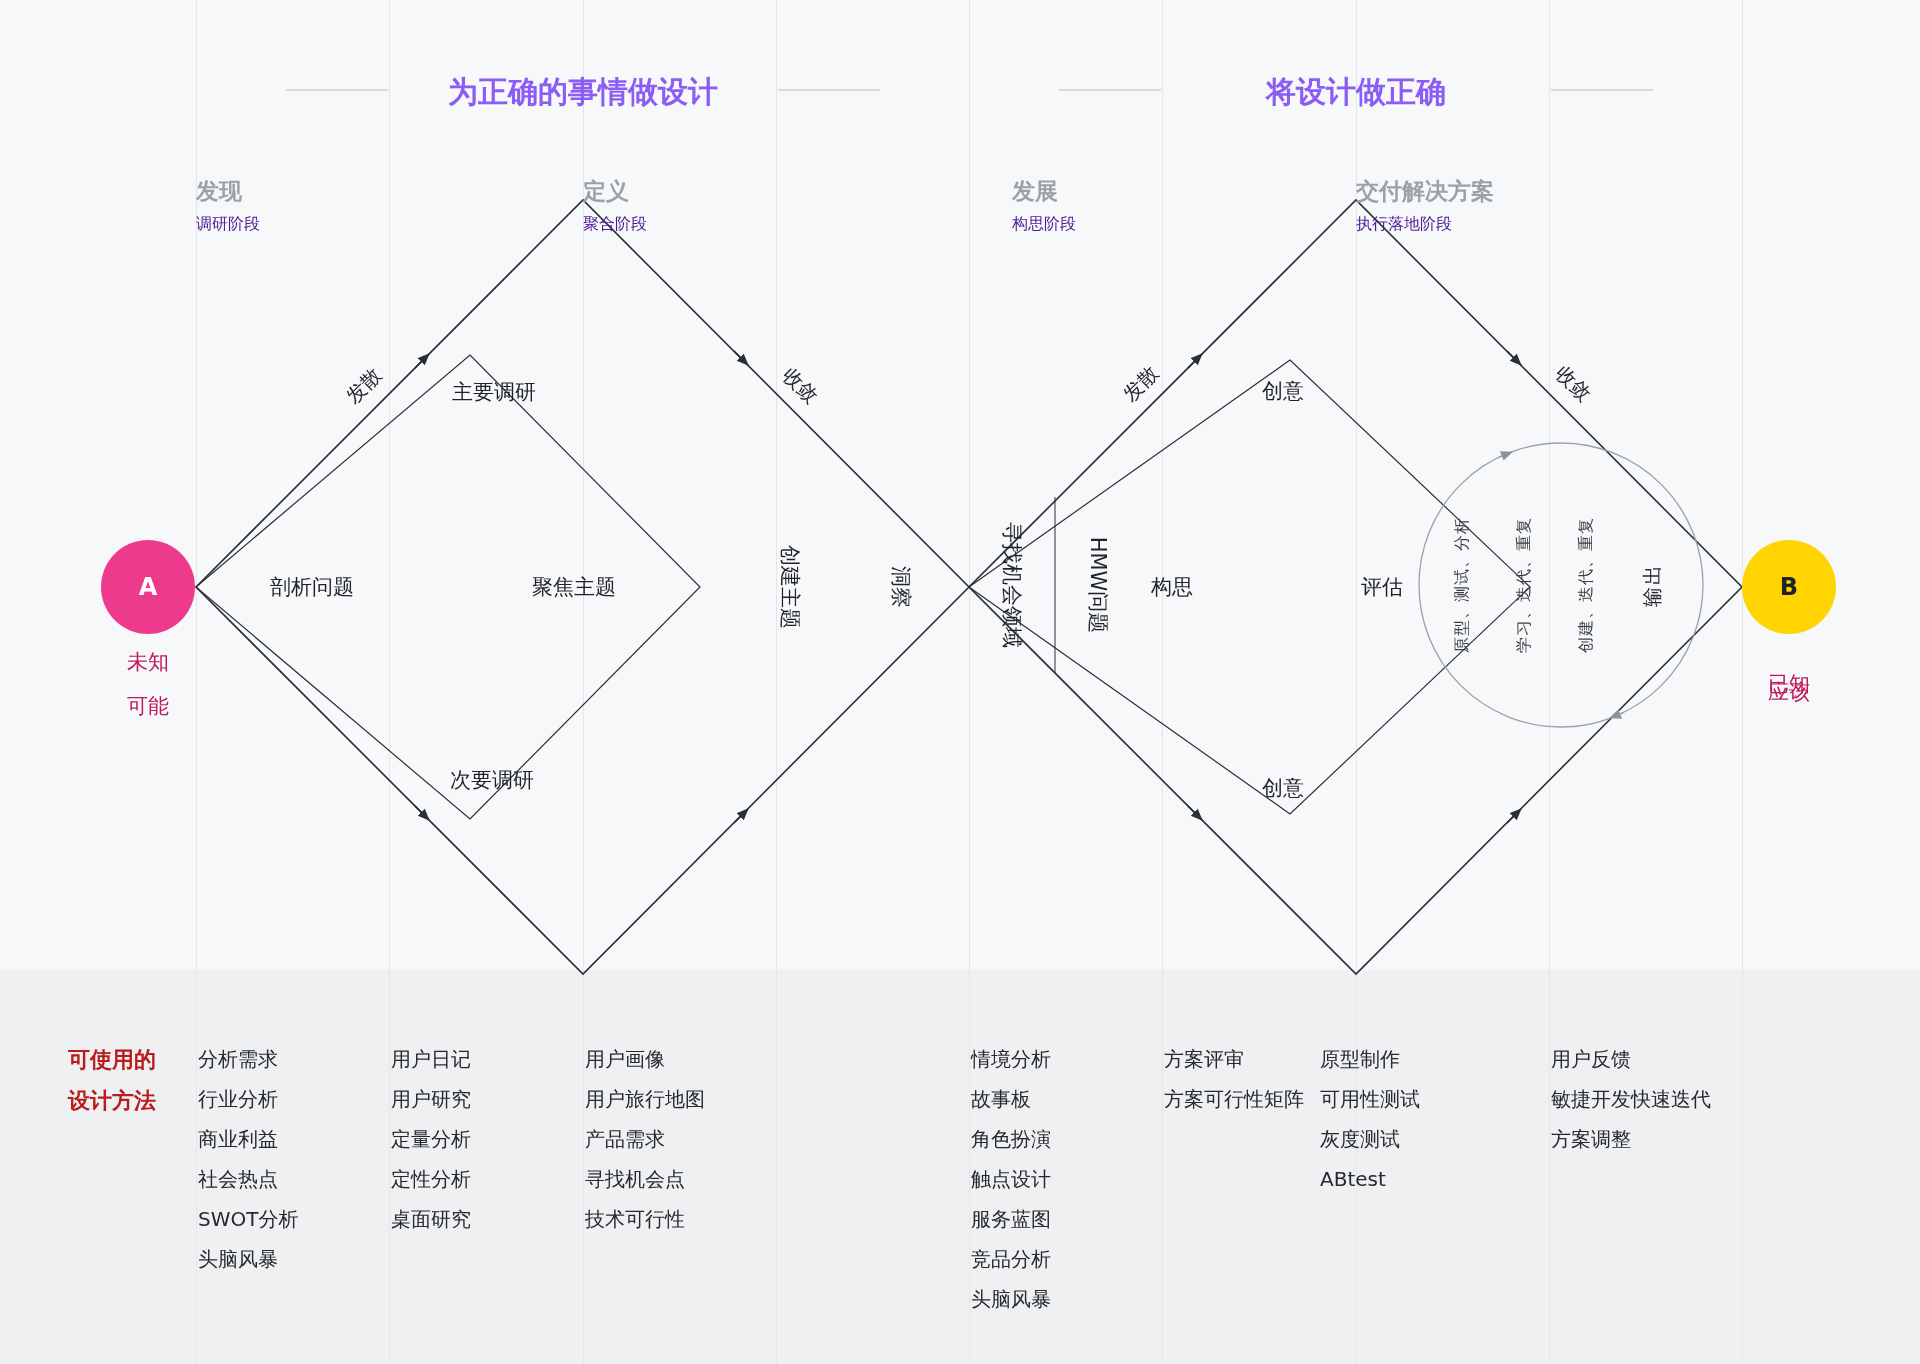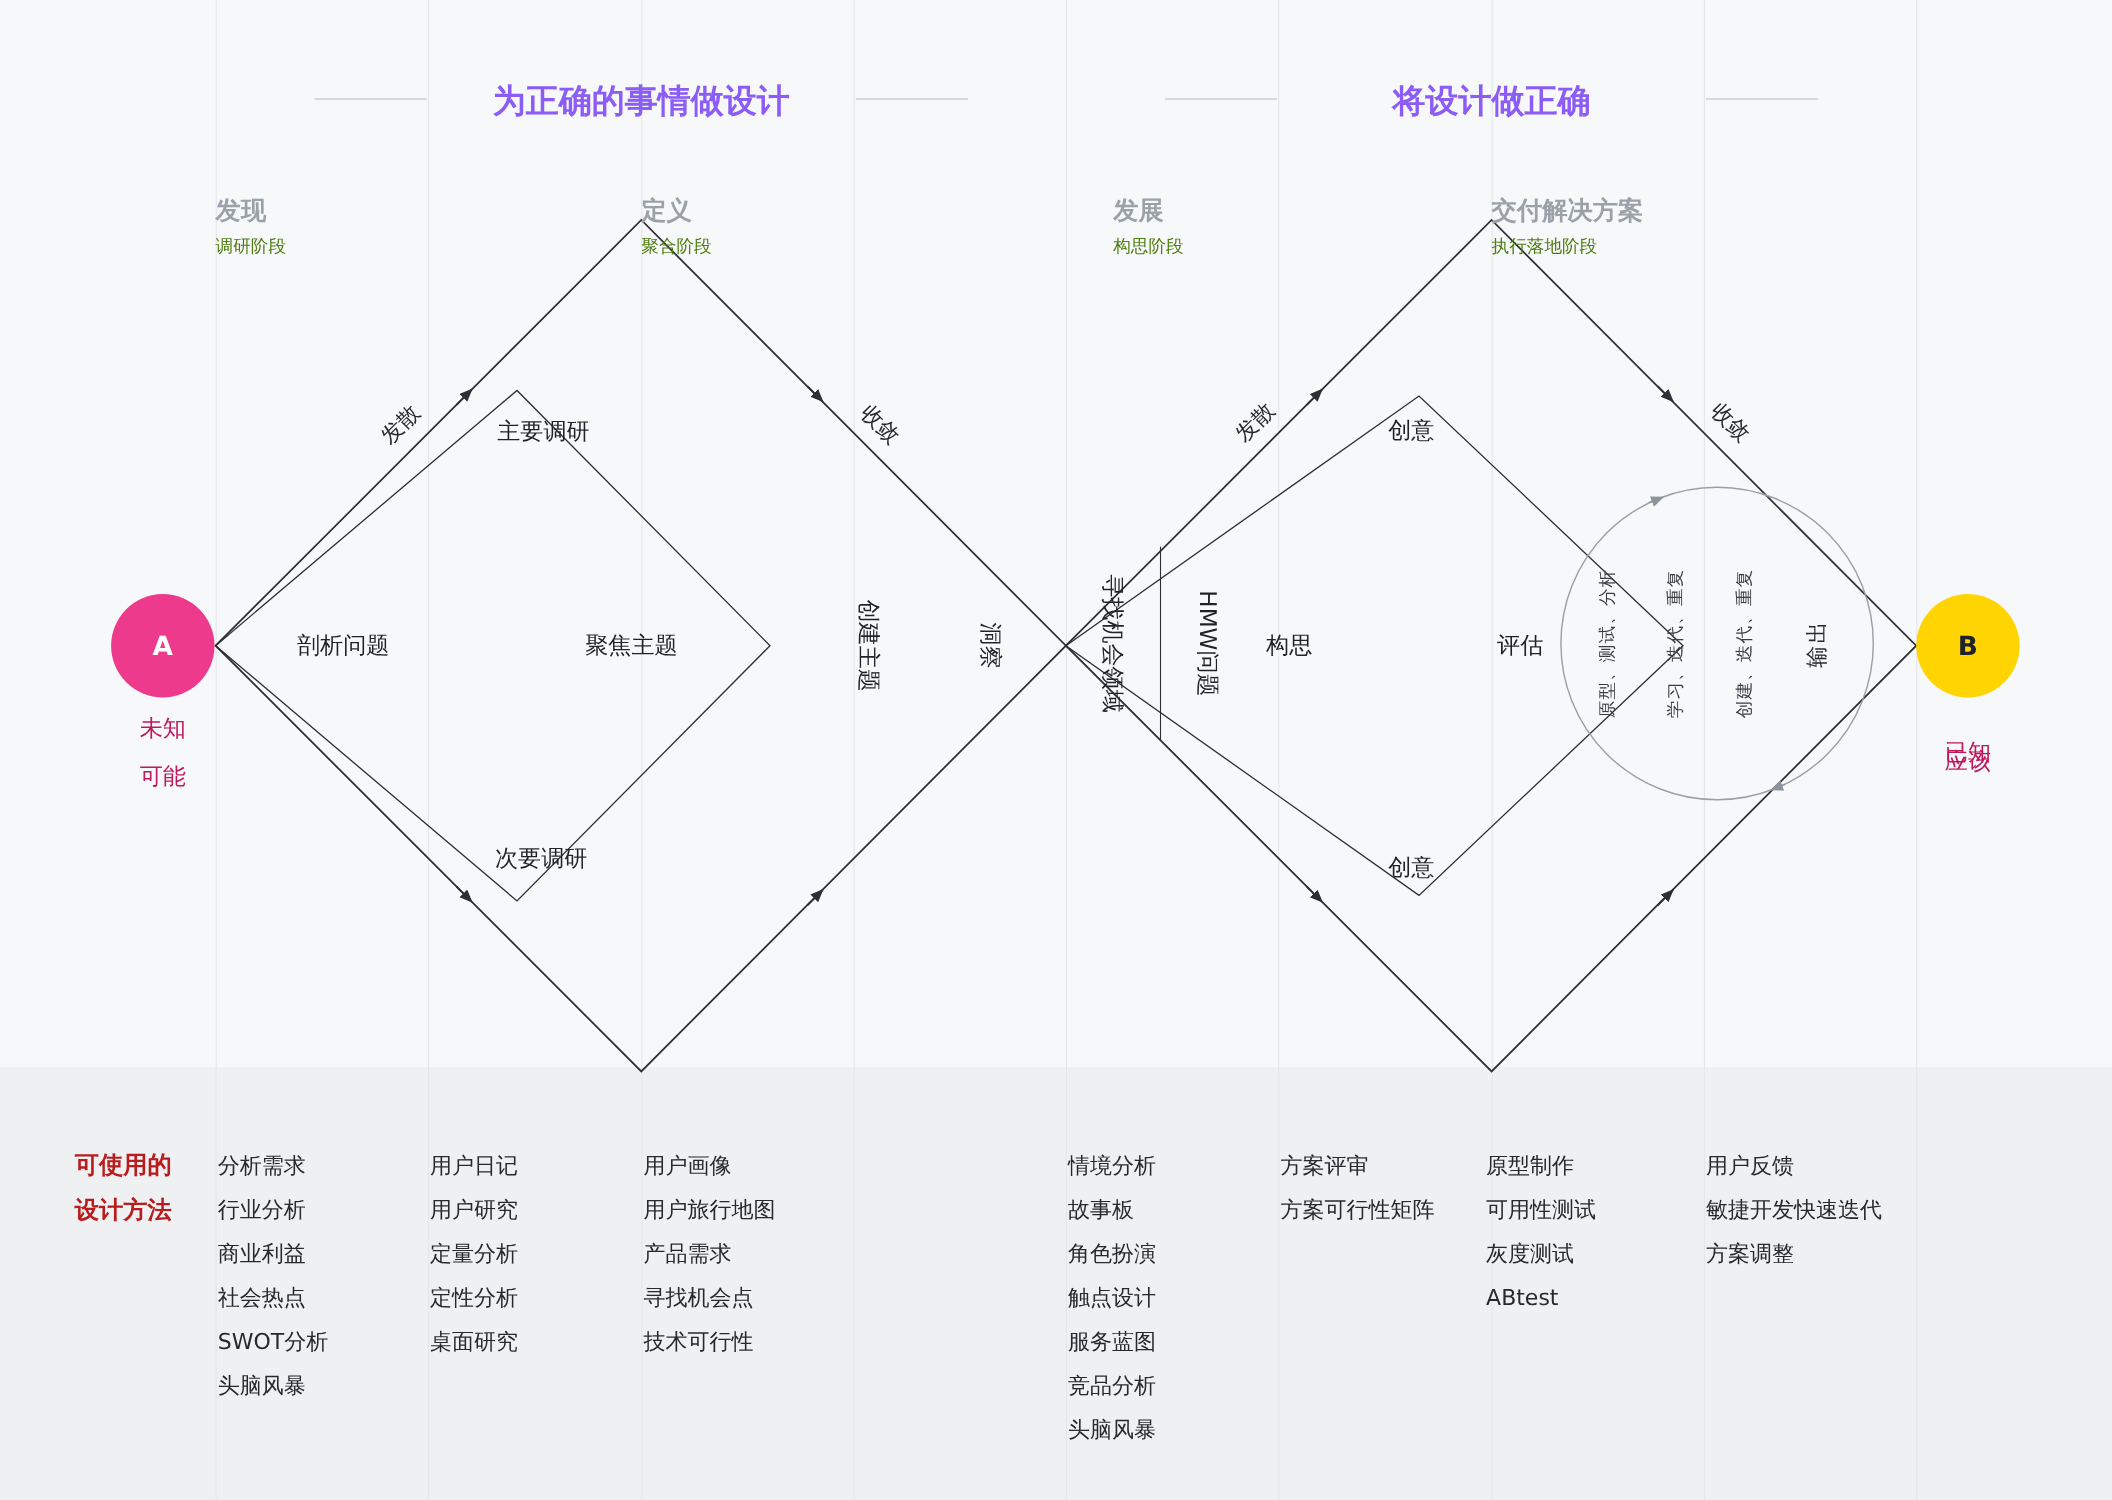--- a/index.html
+++ b/index.html
@@ -11,21 +11,21 @@
   .abs{position:absolute;}
   .ctr{transform:translate(-50%,-50%);white-space:nowrap;}
   .v90{transform:translate(-50%,-50%) rotate(90deg);white-space:nowrap;}
   .vm90{transform:translate(-50%,-50%) rotate(-90deg);white-space:nowrap;}
   .rm45{transform:translate(-50%,-50%) rotate(-45deg);white-space:nowrap;}
   .rp45{transform:translate(-50%,-50%) rotate(45deg);white-space:nowrap;}
   .gridline{position:absolute;top:0;bottom:0;width:1px;background:#e4e6e9;}
   .bottom-band{position:absolute;left:0;right:0;top:970px;height:394px;background:#eef0f2;}
   .title{font-size:30px;font-weight:700;color:#8b5cf6;}
   .phase-name{font-size:23px;font-weight:700;color:#9aa1a9;white-space:nowrap;}
-  .phase-sub{font-size:16px;color:#4d7c0f;margin-top:7px;white-space:nowrap;}
+  .phase-sub{font-size:16px;color:#4c1d95;margin-top:7px;white-space:nowrap;}
   .node{font-size:21px;color:#1f2329;}
   .edge-label{font-size:20px;color:#26292e;}
   .loop-text{font-size:16px;color:#3a3e44;letter-spacing:1px;}
   .loop-output{font-size:20px;color:#26292e;letter-spacing:2px;}
   .ep-circle{width:94px;height:94px;border-radius:50%;display:flex;align-items:center;justify-content:center;font-weight:700;font-size:24px;}
   .ep-a{background:#ee3a8c;color:#ffffff;}
   .ep-b{background:#ffd400;color:#1f2329;}
   .ep-word{font-size:21px;color:#be185d;}
   .methods-label{font-size:22px;font-weight:700;color:#b91c1c;line-height:41px;}
   .method-col .method-item{font-size:20px;line-height:40px;color:#26292e;white-space:nowrap;}
@@ -173,21 +173,21 @@
     <div class="method-item">角色扮演</div>
     <div class="method-item">触点设计</div>
     <div class="method-item">服务蓝图</div>
     <div class="method-item">竞品分析</div>
     <div class="method-item">头脑风暴</div>
   </div>
 <div class="abs method-col" style="left:1164px;top:1039px">
     <div class="method-item">方案评审</div>
     <div class="method-item">方案可行性矩阵</div>
   </div>
-<div class="abs method-col" style="left:1351px;top:1039px">
+<div class="abs method-col" style="left:1320px;top:1039px">
     <div class="method-item">原型制作</div>
     <div class="method-item">可用性测试</div>
     <div class="method-item">灰度测试</div>
     <div class="method-item">ABtest</div>
   </div>
 <div class="abs method-col" style="left:1551px;top:1039px">
     <div class="method-item">用户反馈</div>
     <div class="method-item">敏捷开发快速迭代</div>
     <div class="method-item">方案调整</div>
   </div>

